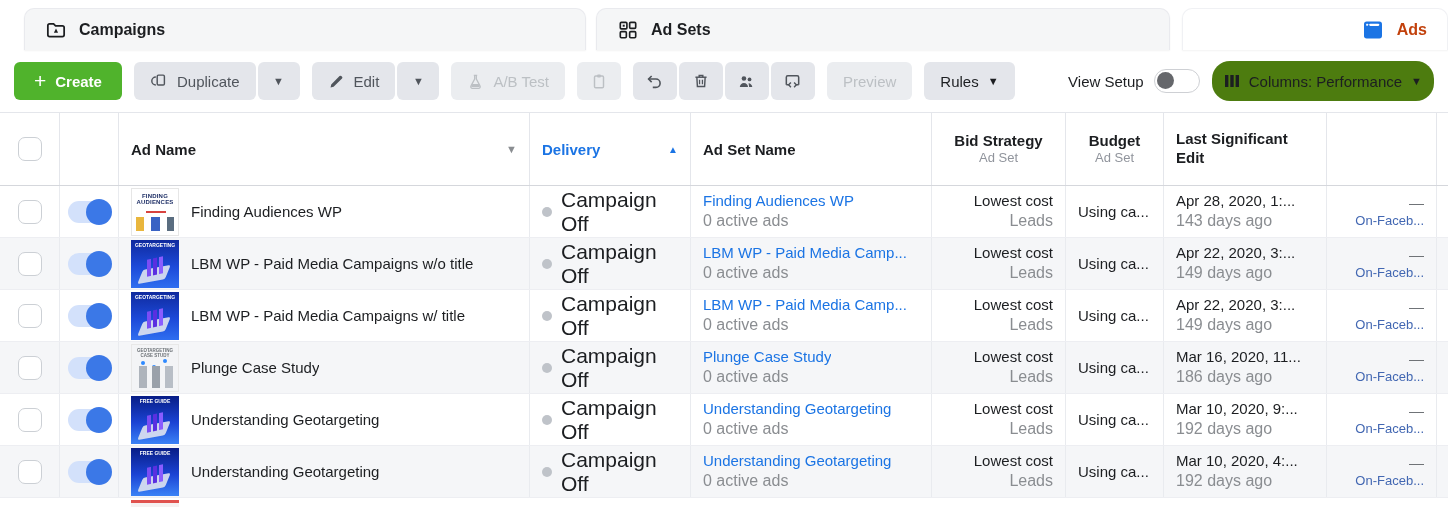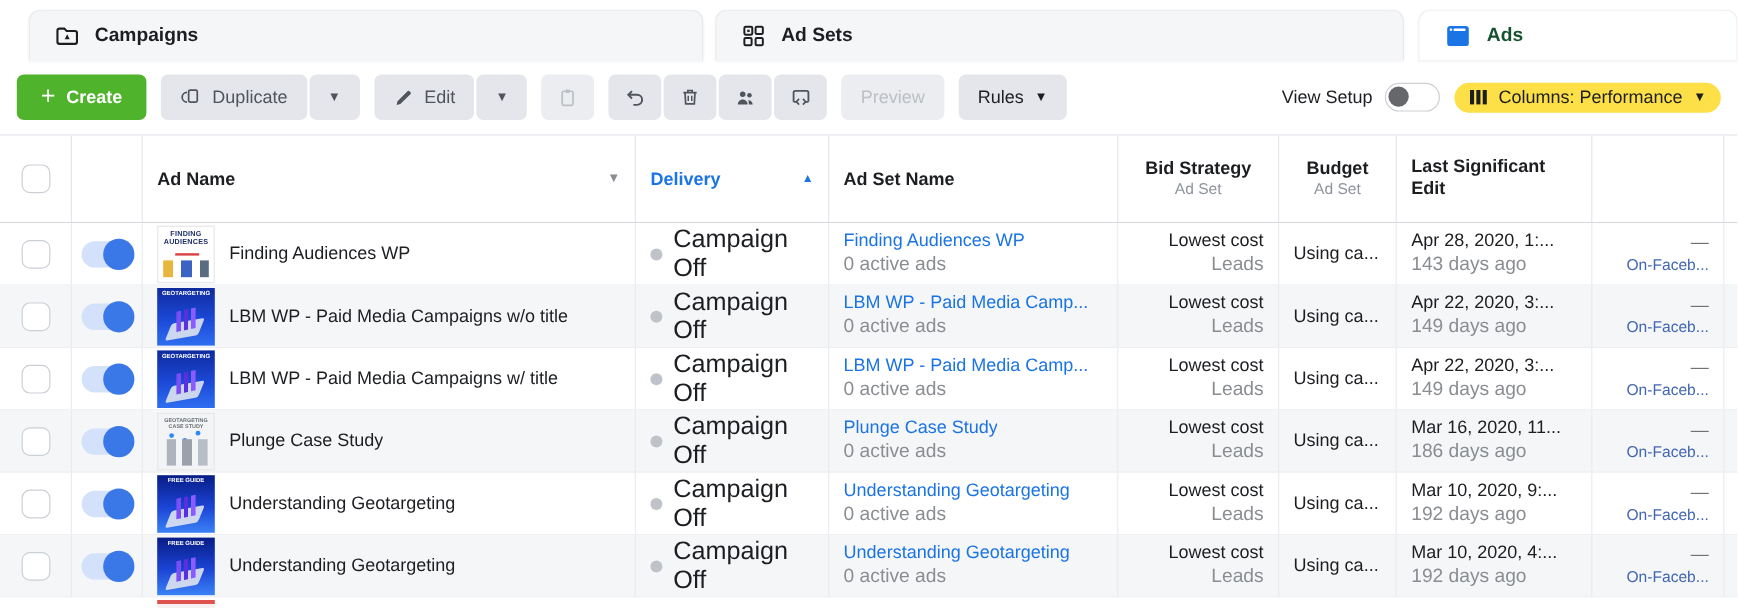--- a/index.html
+++ b/index.html
@@ -14,21 +14,21 @@
   .tab {
     position:absolute; top:8px; height:42px;
     display:flex; align-items:center; gap:12px;
     padding:0 20px; background:#f5f6f7;
     border:1px solid #e9eaee; border-bottom:none;
     border-radius:10px 10px 0 0;
     font-size:16px; font-weight:700; color:#1c1e21;
     box-shadow:0 1px 2px rgba(0,0,0,.05);
     cursor:pointer;
   }
-  .tab.active { background:#fff; color:#14532d; border-color:#f0f1f4; }
+  .tab.active { background:#fff; color:#c2410c; border-color:#f0f1f4;justify-content:flex-end; }
   .tab-campaigns { left:24px;  width:562px; }
   .tab-adsets    { left:596px; width:574px; }
   .tab-ads       { left:1182px; width:266px; }
   .tab svg { flex:none; }
 
   
   .toolbar {
     height:62px; background:#fff;
     display:flex; align-items:center;
     padding:0 14px; gap:12px;
@@ -54,21 +54,21 @@
   .spacer { flex:1; }
   .view-setup { display:flex; align-items:center; gap:10px; font-size:15px; color:#1c1e21; }
   .switch-off {
     width:46px; height:24px; border-radius:12px; background:#fff;
     border:1.5px solid #ced0d4; position:relative; cursor:pointer; flex:none;
   }
   .switch-off .knob {
     position:absolute; left:2px; top:2px; width:17px; height:17px;
     border-radius:50%; background:#65676b;
   }
-  .btn-columns { height:25px; background:#fde047; color:#1c1e21; padding:0 12px;border-radius:18px; }
+  .btn-columns { height:40px; background:#4d7c0f; color:#1c1e21; padding:0 12px;border-radius:18px; }
 
   
   .grid-cols {
     display:grid;
     grid-template-columns:60px 59px 411px 161px 241px 134px 98px 163px 110px 11px;
   }
   .thead {
     height:74px; background:#fff;
     border-top:1px solid #e4e6eb; border-bottom:1px solid #d5d7dc;
     font-weight:700; font-size:15px;
@@ -235,20 +235,29 @@
           <path d="M3 17l.8-3.6L13.6 3.6a1.4 1.4 0 0 1 2 0l.9.9a1.4 1.4 0 0 1 0 2L6.6 16.2z" fill="currentColor"></path>
         </svg>
       </span>
       <span>Edit</span>
     </button>
     <button class="btn caret-btn">
       <span class="caret">▼</span>
     </button>
   </div>
 
+  <button class="btn disabled">
+    <span>
+      <svg width="17" height="17" viewBox="0 0 20 20">
+        <path d="M8 2.8h4M9 2.8v4.4l-4.3 8a2 2 0 0 0 1.8 3h7a2 2 0 0 0 1.8-3L11 7.2V2.8" fill="none" stroke="currentColor" stroke-width="1.5"></path>
+        <path d="M6.2 13h7.6l1 2.2a1 1 0 0 1-.9 1.4H6.1a1 1 0 0 1-.9-1.4z" fill="currentColor"></path>
+      </svg>
+    </span>
+    <span>A/B Test</span>
+  </button>
 
   <button class="btn icon-only disabled">
     <span>
       <svg width="18" height="18" viewBox="0 0 20 20">
         <rect x="5" y="4.5" width="10" height="13" rx="1.4" fill="none" stroke="currentColor" stroke-width="1.6"></rect>
         <rect x="8" y="2.8" width="4" height="3.2" rx="0.8" fill="currentColor"></rect>
       </svg>
     </span>
   </button>
 

